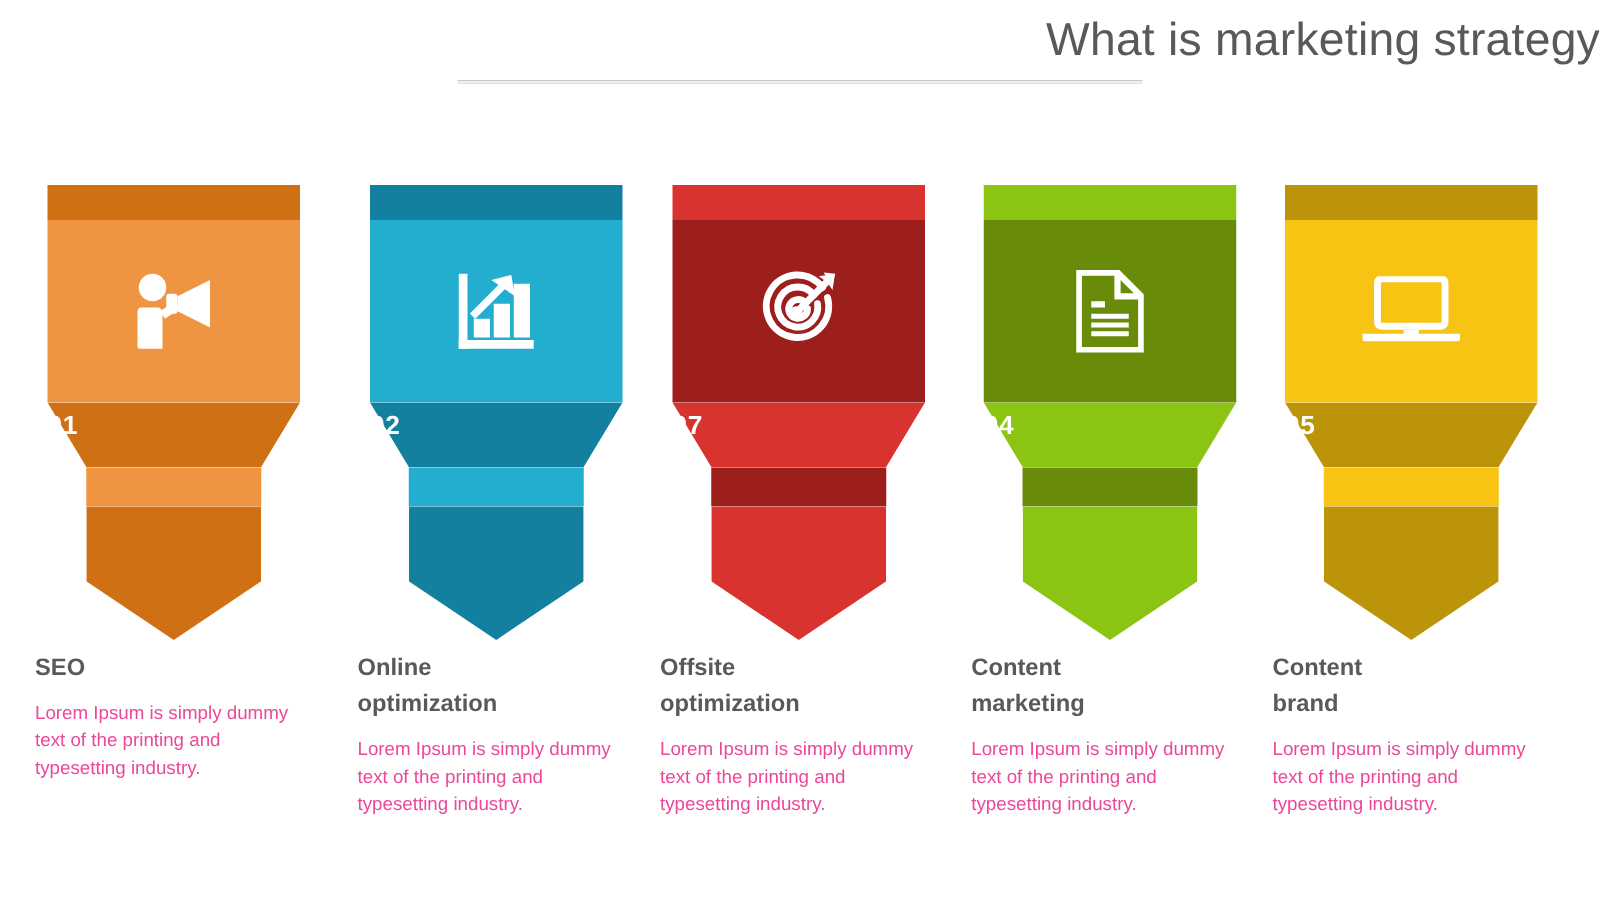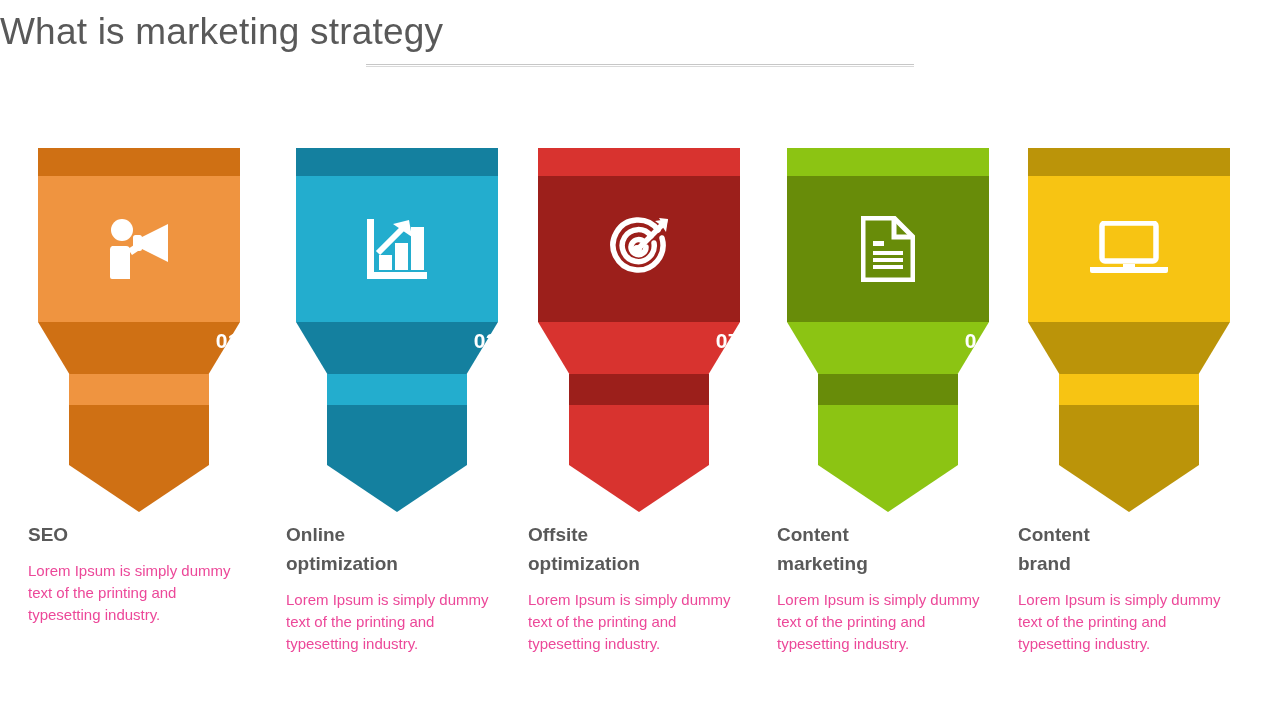--- a/index.html
+++ b/index.html
@@ -15,21 +15,21 @@
     font-family: "Liberation Sans", sans-serif;
     position: relative;
   }
 
   
   #title-block {
     position: absolute;
     top: 8px;
     left: 0;
     width: 1280px;
-    text-align: left;
+    text-align: right;
   }
 
   #page-title {
     font-size: 37px;
     font-weight: 400;
     color: #595959;
     letter-spacing: 0.2px;
     line-height: 48px;
   }
 
@@ -114,21 +114,21 @@
     width: 140px;
     height: 107px;
     clip-path: polygon(0% 0%, 100% 0%, 100% 56%, 50% 100%, 0% 56%);
   }
 
   .step-number {
     position: absolute;
     top: 181px;
     left: 0;
     width: 202px;
-    text-align: right;
+    text-align: left;
     font-size: 21px;
     font-weight: bold;
     color: #ffffff;
     letter-spacing: 0.5px;
     z-index: 5;
   }
 
   
   .icon-wrap {
     position: absolute;
@@ -290,20 +290,21 @@
       <div class="taper" style="background: rgb(187, 148, 9);"></div>
       <div class="band" style="background: rgb(247, 196, 19);"></div>
       <div class="pointer" style="background: rgb(187, 148, 9);"></div>
       <div class="icon-wrap">
         <svg width="82" height="56" viewBox="0 0 82 56">
           <rect x="14" y="2" width="54" height="38" rx="3" fill="none" stroke="#ffffff" stroke-width="5.5"></rect>
           <path d="M2 46 h78 a0 0 0 0 1 0 0 v4 a2 2 0 0 1 -2 2 h-74 a2 2 0 0 1 -2 -2 z" fill="#ffffff"></path>
           <rect x="35" y="43" width="12" height="4" fill="#ffffff"></rect>
         </svg>
       </div>
+      <div class="step-number">05</div>
     </div>
     <div class="caption">
       <div class="caption-title">Content
 brand</div>
       <div class="caption-body">Lorem Ipsum is simply dummy text of the printing and typesetting industry.</div>
     </div>
   </div>
 
 </div>
 

